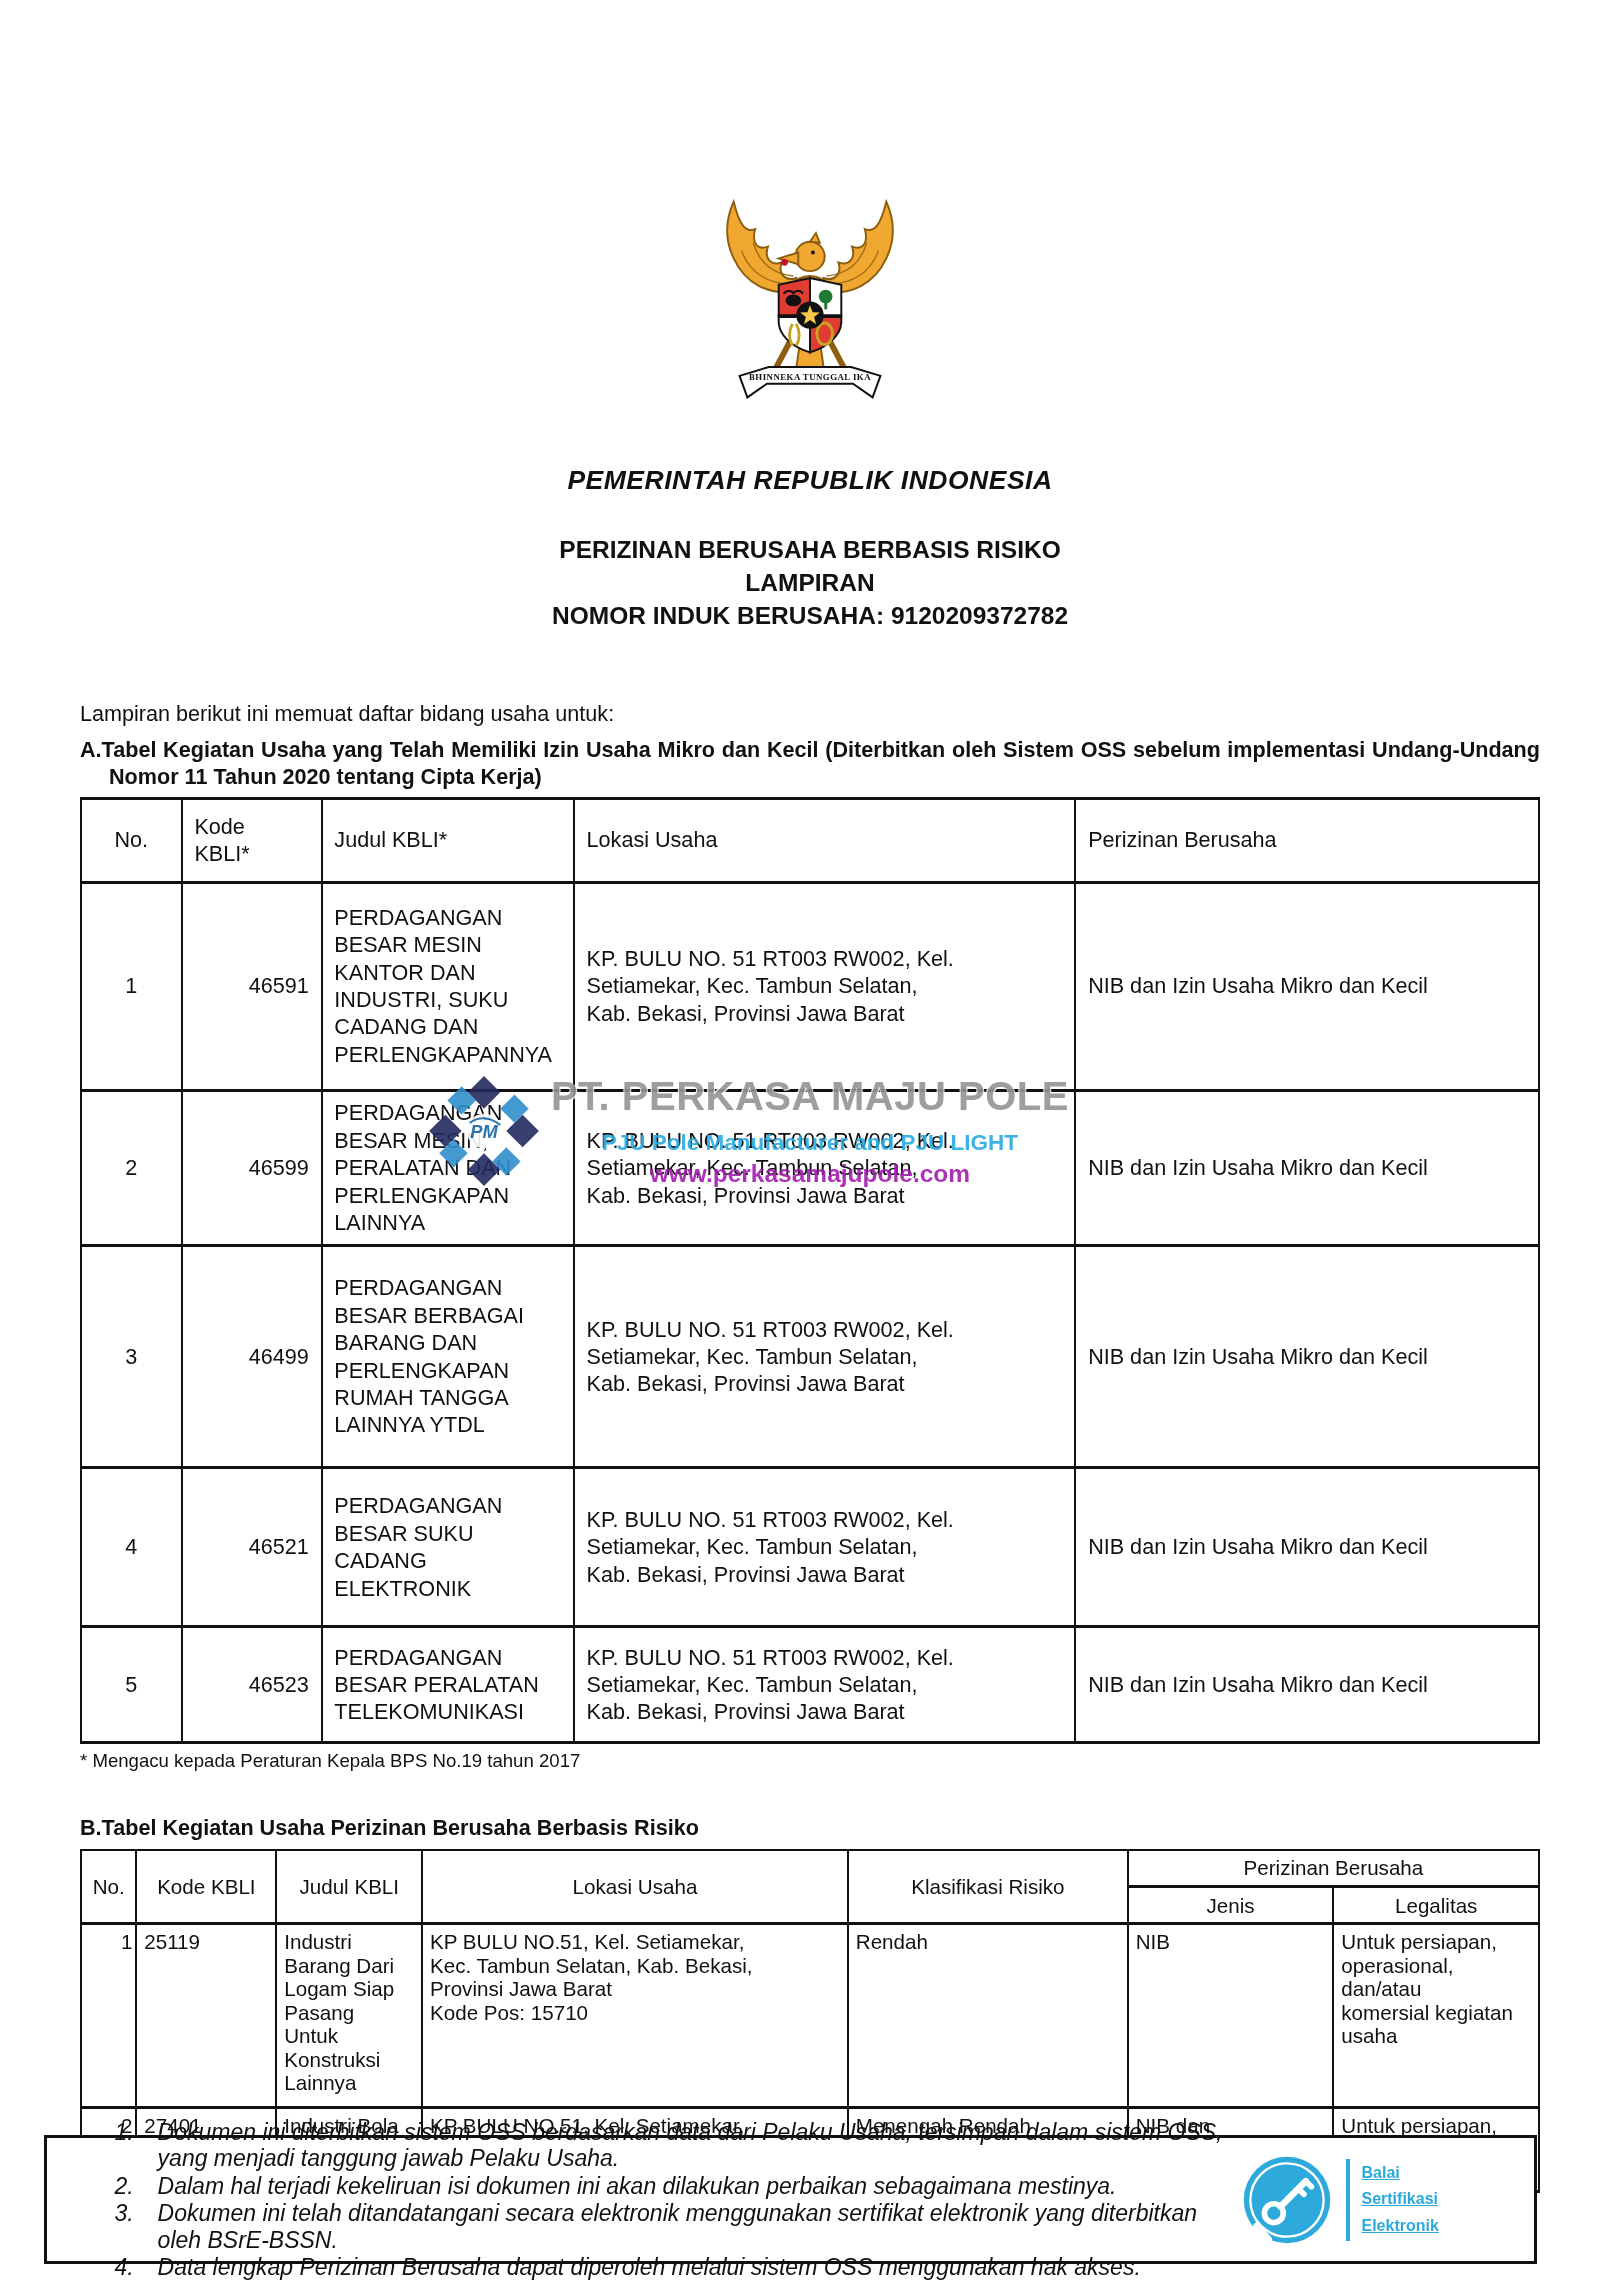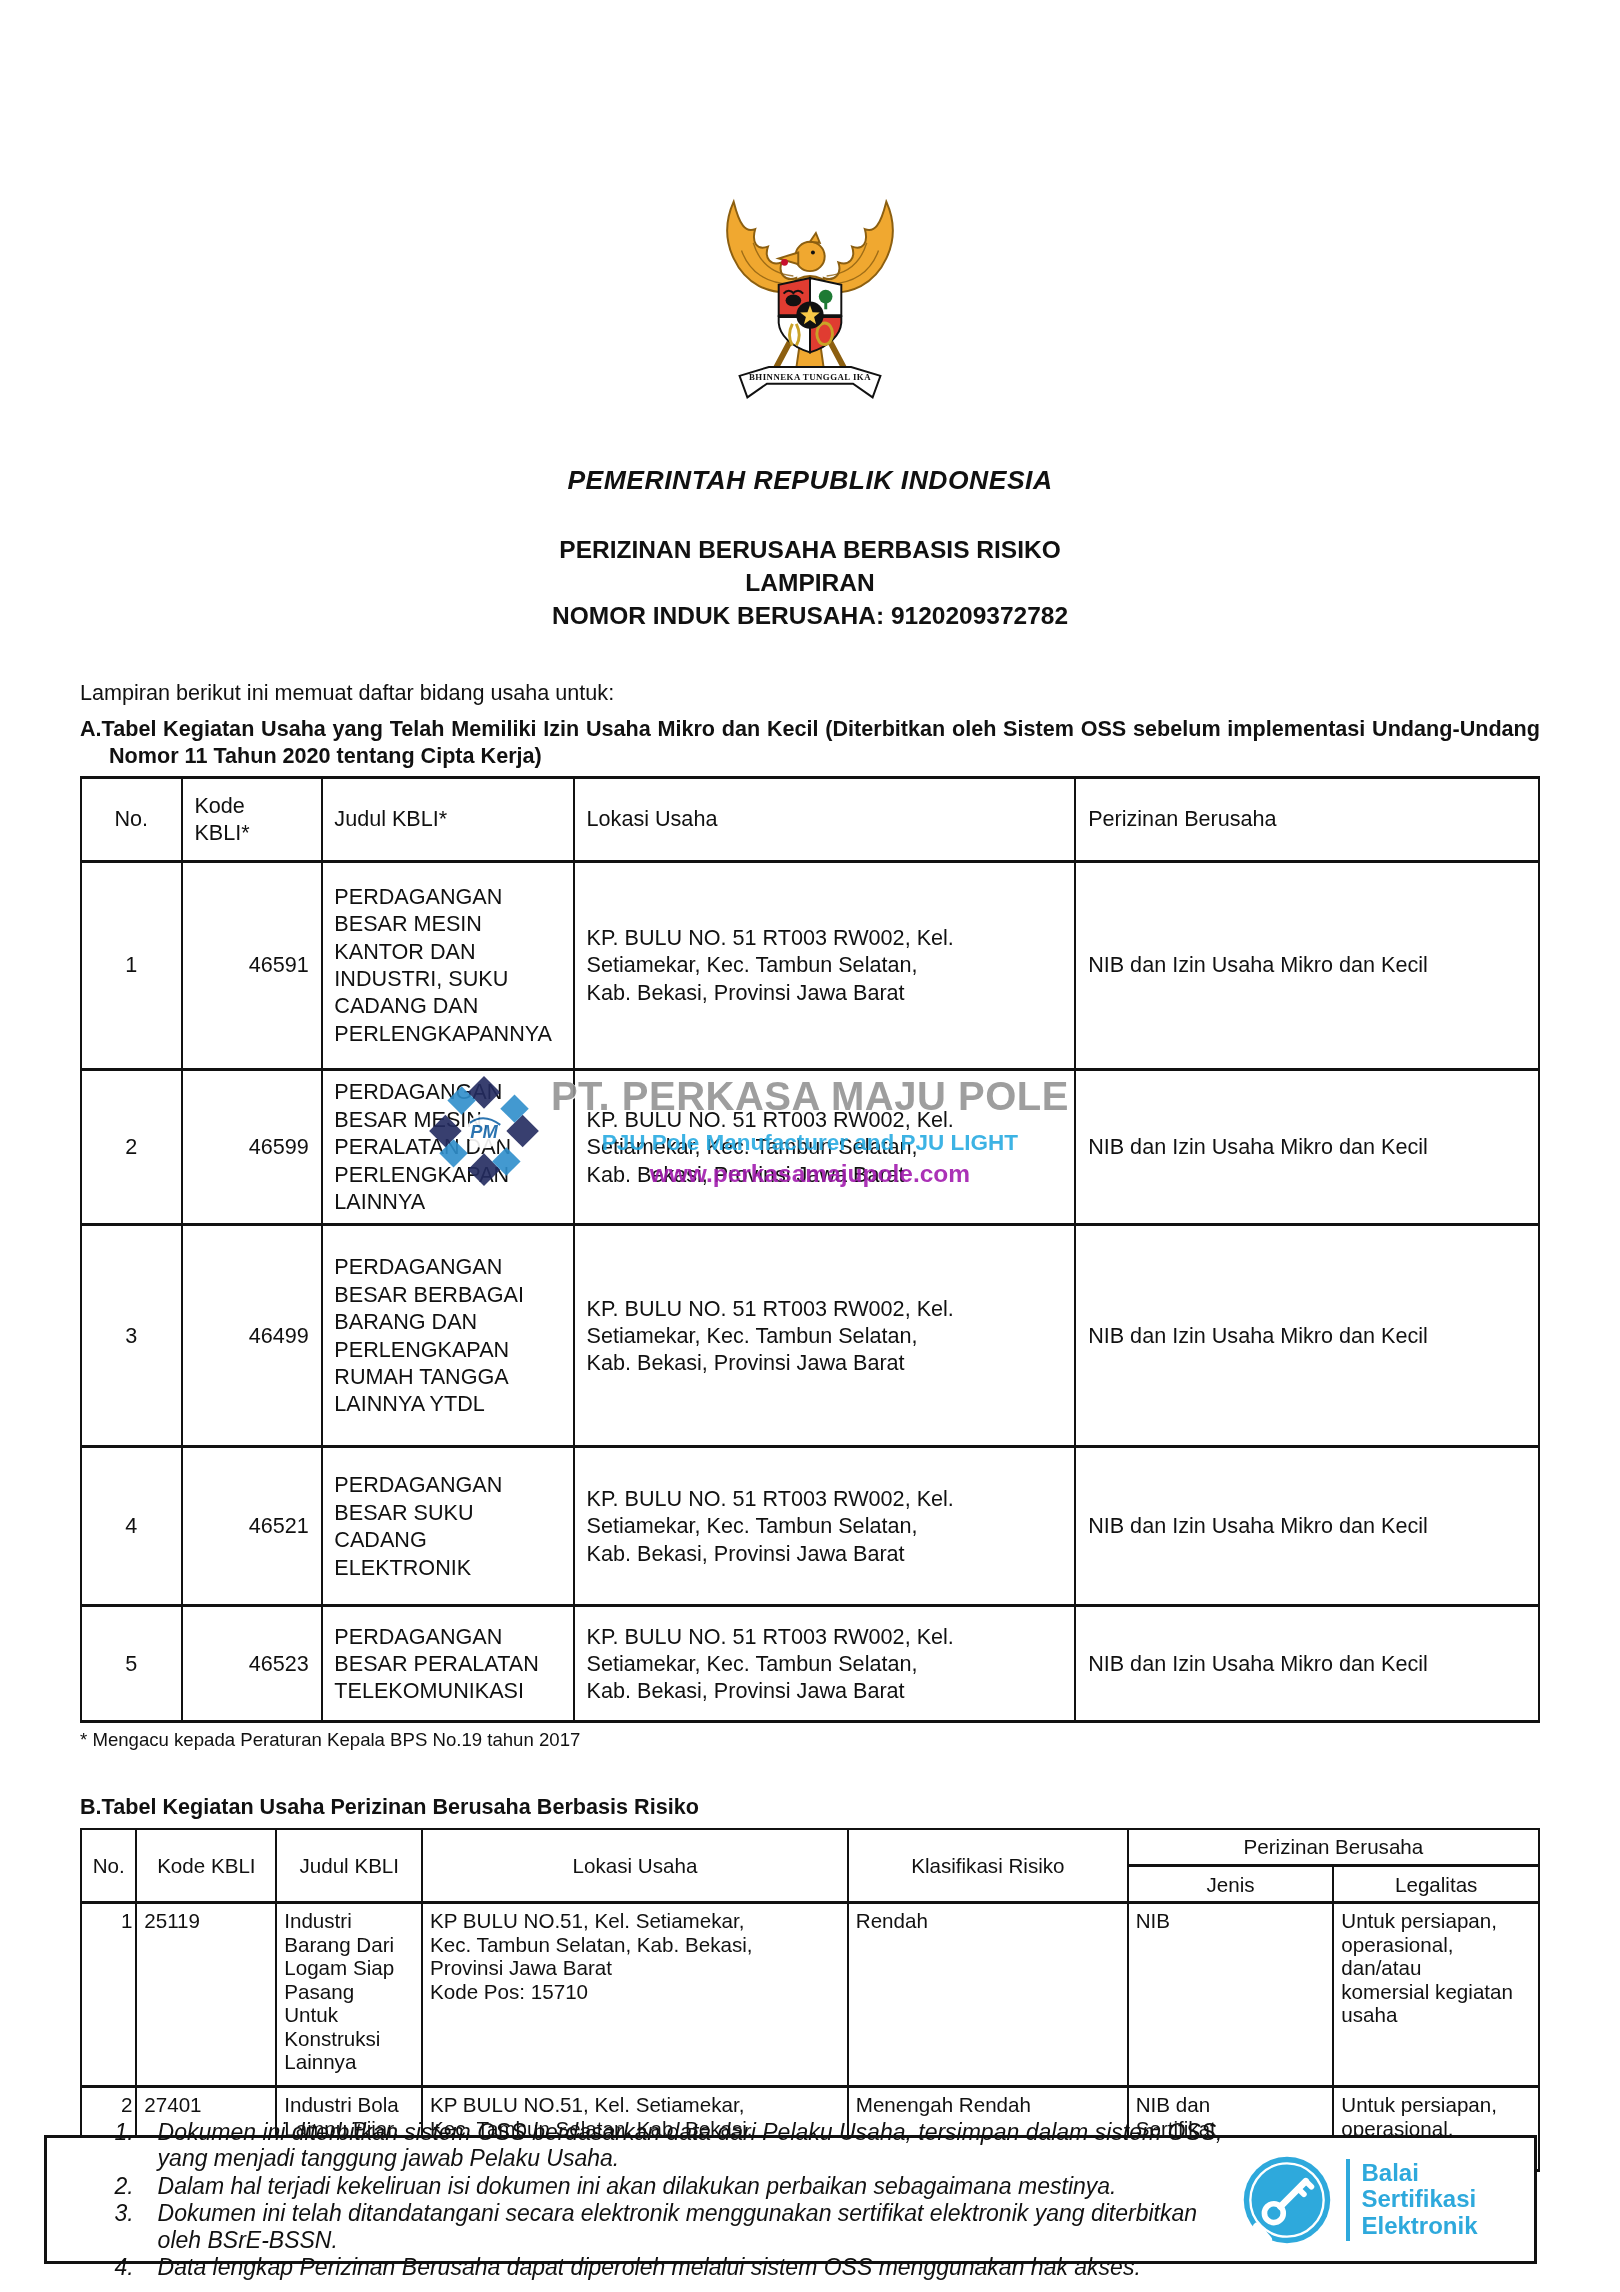--- a/index.html
+++ b/index.html
@@ -7,21 +7,21 @@
   body { font-family:"Liberation Sans", sans-serif; color:#111; }
   .page { position:relative; width:1620px; height:2293px; background:#fff; overflow:hidden; }
 
   .emblem-wrap { padding-top:186px; text-align:center; }
   .emblem-wrap svg { width:196px; height:227px; }
 
   .gov-title { margin-top:48px; text-align:center; font-size:26.5px; font-weight:bold; letter-spacing:0.5px;font-style:italic; }
   .doc-title { margin-top:37px; text-align:center; font-size:24.5px; font-weight:bold; line-height:33px; }
 
   .content { width:1460px; margin:0 auto; }
-  .intro { margin-top:48px; font-size:21.6px; }
+  .intro { margin-top:69px; font-size:21.6px; }
   .heading-a { margin-top:8.8px; font-size:21.6px; font-weight:bold; text-align:justify;
                padding-left:29px; text-indent:-29px; line-height:27.4px; }
   .heading-b { margin-top:43px; font-size:21.6px; font-weight:bold; }
 
   table { border-collapse:collapse; width:1460px; table-layout:fixed;padding-left:36px; }
   th, td { border:2px solid #111; font-weight:normal; white-space:pre-line; }
 
   
   .table-a { margin-top:5.9px; font-size:21.6px; }
   .table-a th, .table-a td { border-bottom-width:3.9px; border-top-width:3.9px; vertical-align:middle; line-height:27.4px; padding:7.8px 11.8px; text-align:left; }
@@ -68,21 +68,21 @@
   .wm-site { margin-top:3.9px; font-size:24.5px; font-weight:bold; color:#a21caf; }
 
   
   .footer-box { position:absolute; left:44px; top:2135px; width:1493px; height:129px;
                 border:3.9px solid #111; display:flex; align-items:center; background:#fff; z-index:6; }
   .footer-notes { flex:1; padding:9.8px 9.8px 9.8px 93px; font-size:23px; font-style:italic; line-height:26.5px; }
   .footer-notes li { padding-left:17.6px; margin:1px 0; }
   .bsre { flex:none; width:294px; display:flex; align-items:center; }
   .bsre svg { width:94px; height:94px; flex:none; }
   .bsre-divider { width:3.9px; height:82px; background:#2EA9DC; margin:0 11.8px; }
-  .bsre-text { font-size:24px; line-height:26.5px; font-weight:bold; color:#2EA9DC; }
+  .bsre-text { font-size:16px; line-height:26.5px; font-weight:bold; color:#2EA9DC;text-decoration:underline; }
 </style>
 </head>
 <body>
 
 <div class="page">
 
   <div class="emblem-wrap">
     <svg viewBox="0 0 200 232">
 
       <g fill="#F0A830" stroke="#8C5F10" stroke-width="2">

